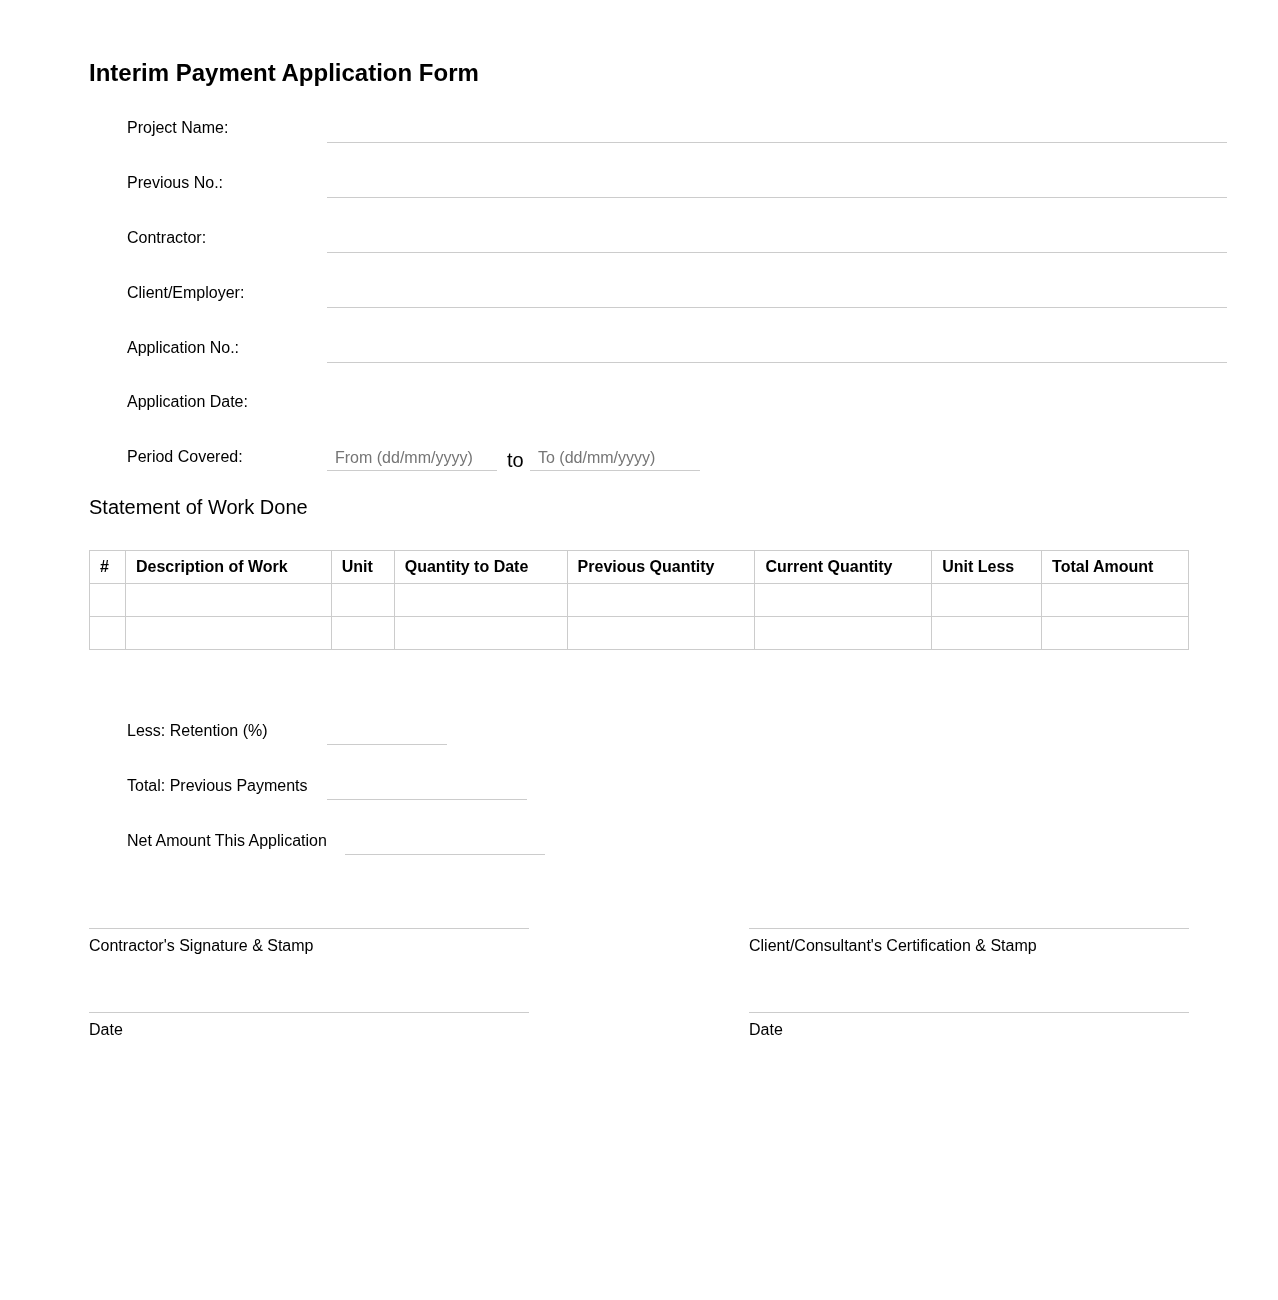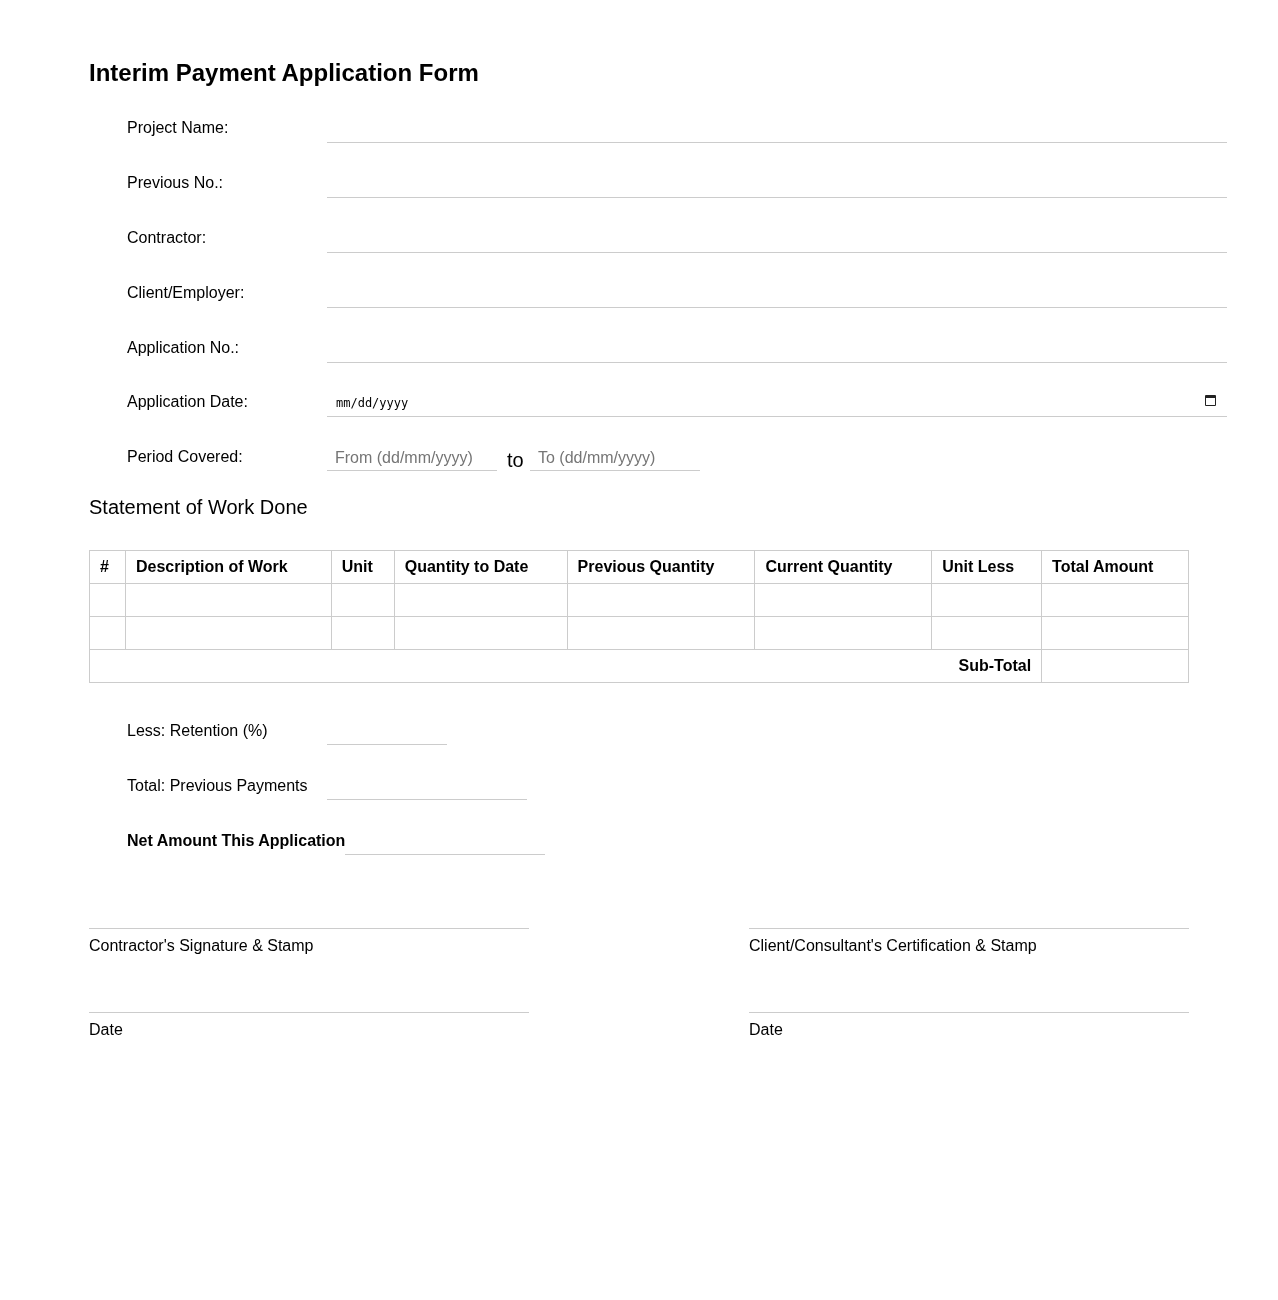--- a/index.html
+++ b/index.html
@@ -52,21 +52,21 @@
     table.work th, table.work td {
       border: 1px solid #cccccc; height: 33px; padding: 0 10px; text-align: left;
     }
     table.work th { font-weight: bold; }
     table.work td.subtotal-label { text-align: right; font-weight: bold; }
     .calc-input {
       position: absolute; height: 26px;
       border: none; border-bottom: 1px solid #cccccc; outline: none; background: transparent;
       font-family: "Liberation Sans", sans-serif; font-size: 16px; padding: 0 8px;
     }
-    .bold { font-weight: bold; }
+    .bold { font-weight: normal; }
     .sig-block { position: absolute; width: 440px; }
     .sig-line { position: absolute; left: 0; width: 440px; border-top: 1px solid #cccccc; }
     .sig-label { position: absolute; left: 0; font-size: 16px; }
   </style>
 </head>
 <body>
 
 <div class="page">
   <h1 class="title">Interim Payment Application Form</h1>
 
@@ -90,24 +90,20 @@
     <input class="field-input" style="top: -2px;" type="text" value="">
   </div>
 
   <div class="field-row" style="top:339px;">
     <span class="field-label">Application No.:</span>
     <input class="field-input" style="top: -2px;" type="text" value="">
   </div>
 
   <div class="field-row" style="top:393px;">
     <span class="field-label">Application Date:</span>
-    <div class="date-input" style="top:-2px;">
-      <span class="date-text">mm/dd/yyyy</span>
-      <span class="cal-icon"></span>
-    </div>
   </div>
 
   <div class="field-row" style="top:448px;">
     <span class="field-label">Period Covered:</span>
     <input class="period-input" style="left: 200px; top: -3px;" type="text" placeholder="From (dd/mm/yyyy)">
     <span class="to-label">to</span>
     <input class="period-input" style="left: 403px; top: -3px;" type="text" placeholder="To (dd/mm/yyyy)">
   </div>
 
   <h2 class="section-title">Statement of Work Done</h2>
@@ -149,24 +145,20 @@
       <tr>
         <td></td>
         <td></td>
         <td></td>
         <td></td>
         <td></td>
         <td></td>
         <td></td>
         <td></td>
       </tr>
-      <tr>
-        <td colspan="7" class="subtotal-label">Sub-Total</td>
-        <td></td>
-      </tr>
     </tbody>
   </table>
 
   <div class="field-row" style="top:722px;">
     <span class="field-label">Less: Retention (%)</span>
     <input class="calc-input" style="left: 200px; top: -3px; width: 120px;" type="text" value="">
   </div>
 
   <div class="field-row" style="top:777px;">
     <span class="field-label">Total: Previous Payments</span>

